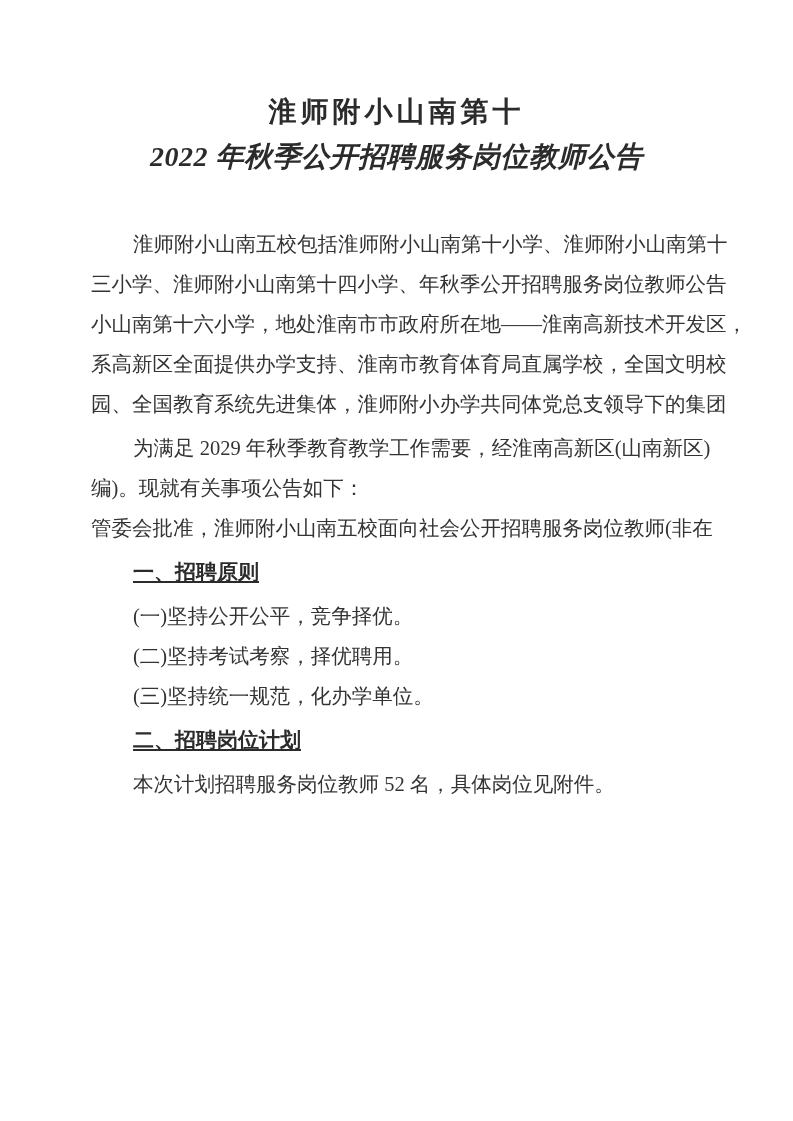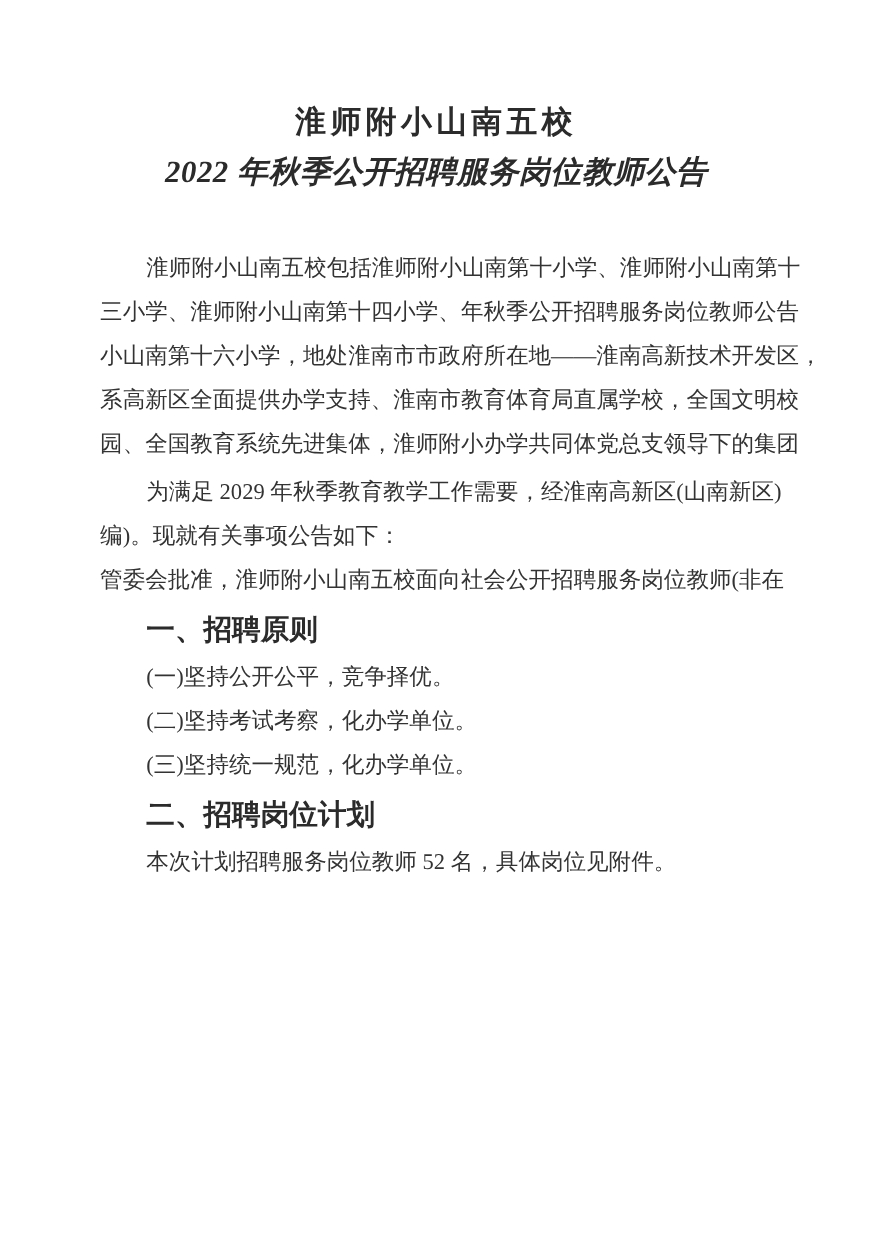--- a/index.html
+++ b/index.html
@@ -58,30 +58,31 @@
     display: block;
     line-height: 40px;
     white-space: nowrap;
   }
   .indent {
     text-indent: 42px;
   }
   .heading {
     font-weight: 700;
     font-family: "Liberation Sans", "DejaVu Sans", sans-serif;
-    font-size: 26px;
+    font-size: 21px;
     color: #2b2b2b;
+    text-decoration: underline;
   }
 </style>
 </head>
 <body>
 
 <div class="page">
 
-  <h1 class="doc-title">淮师附小山南五校</h1>
+  <h1 class="doc-title">淮师附小山南第十</h1>
 
   <h2 class="doc-subtitle">2022 年秋季公开招聘服务岗位教师公告</h2>
 
   <div class="content">
 
     <p class="para">
       <span class="line indent">淮师附小山南五校包括淮师附小山南第十小学、淮师附小山南第十</span>
       <span class="line">三小学、淮师附小山南第十四小学、年秋季公开招聘服务岗位教师公告</span>
       <span class="line">小山南第十六小学，地处淮南市市政府所在地——淮南高新技术开发区，</span>
       <span class="line">系高新区全面提供办学支持、淮南市教育体育局直属学校，全国文明校</span>
@@ -93,21 +94,21 @@
       <span class="line">编)。现就有关事项公告如下：</span>
       <span class="line">管委会批准，淮师附小山南五校面向社会公开招聘服务岗位教师(非在</span>
     </p>
 
     <p class="para">
       <span class="line indent heading">一、招聘原则</span>
     </p>
 
     <p class="para">
       <span class="line indent">(一)坚持公开公平，竞争择优。</span>
-      <span class="line indent">(二)坚持考试考察，化办学单位。</span>
+      <span class="line indent">(二)坚持考试考察，择优聘用。</span>
       <span class="line indent">(三)坚持统一规范，化办学单位。</span>
     </p>
 
     <p class="para">
       <span class="line indent heading">二、招聘岗位计划</span>
     </p>
 
     <p class="para">
       <span class="line indent">本次计划招聘服务岗位教师 52 名，具体岗位见附件。</span>
     </p>

